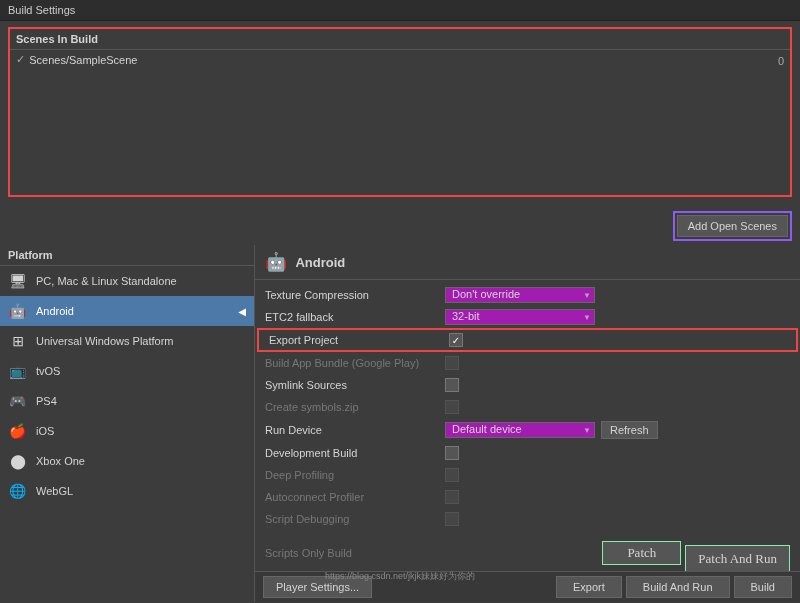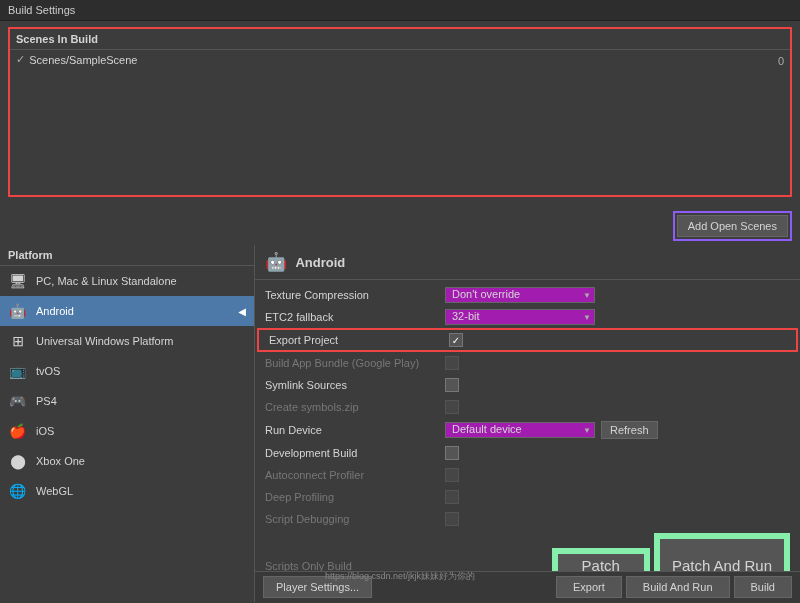--- a/index.html
+++ b/index.html
@@ -217,26 +217,27 @@
       background: #555;
       border: 1px solid #666;
       color: #d4d4d4;
       padding: 2px 8px;
       font-size: 11px;
       cursor: pointer;
       white-space: nowrap;
     }
     .patch-btn {
       background: #555;
-      border: 6px solid #86efac;
+      border: 1px solid #86efac;
       color: #d4d4d4;
       padding: 3px 20px;
-      font-size: 15px;
-      cursor: pointer;
-      flex: 1;
+      font-size: 13px;
+      cursor: pointer;
+      flex: 1;
+      font-family: Liberation Serif, serif;
     }
     .very-bottom {
       display: flex;
       align-items: center;
       justify-content: space-between;
       padding: 4px 8px;
       border-top: 1px solid #555;
       background: #383838;
     }
     .player-settings-btn {
@@ -413,45 +414,45 @@
         </div>
 
         <div class="setting-row">
           <span class="setting-label">Development Build</span>
           <div class="setting-value">
             <div class="checkbox-custom"></div>
           </div>
         </div>
 
         <div class="setting-row">
+          <span class="setting-label disabled">Deep Profiling</span>
+          <div class="setting-value">
+            <div class="checkbox-custom" style="opacity:0.4"></div>
+          </div>
+        </div>
+
+        <div class="setting-row">
           <span class="setting-label disabled">Autoconnect Profiler</span>
-          <div class="setting-value">
-            <div class="checkbox-custom" style="opacity:0.4"></div>
-          </div>
-        </div>
-
-        <div class="setting-row">
-          <span class="setting-label disabled">Deep Profiling</span>
           <div class="setting-value">
             <div class="checkbox-custom" style="opacity:0.4"></div>
           </div>
         </div>
 
         <div class="setting-row">
           <span class="setting-label disabled">Script Debugging</span>
           <div class="setting-value">
             <div class="checkbox-custom" style="opacity:0.4"></div>
           </div>
         </div>
 
         <div class="setting-row">
           <span class="setting-label disabled">Scripts Only Build</span>
           <div class="setting-value" style="justify-content: flex-end; gap: 4px;">
             <button class="patch-btn" style="flex:none; padding: 3px 24px;">Patch</button>
-            <button class="patch-btn" style="flex:none; padding: 18px 12px;">Patch And Run</button>
+            <button class="patch-btn" style="flex:none; padding: 5px 12px; margin-top: 12px;">Patch And Run</button>
           </div>
         </div>
 
         <div class="setting-row">
           <span class="setting-label">Compression Method</span>
           <div class="setting-value">
             <div class="select-wrapper">
               <select class="select-box">
                 <option>LZ4</option>
               </select>

